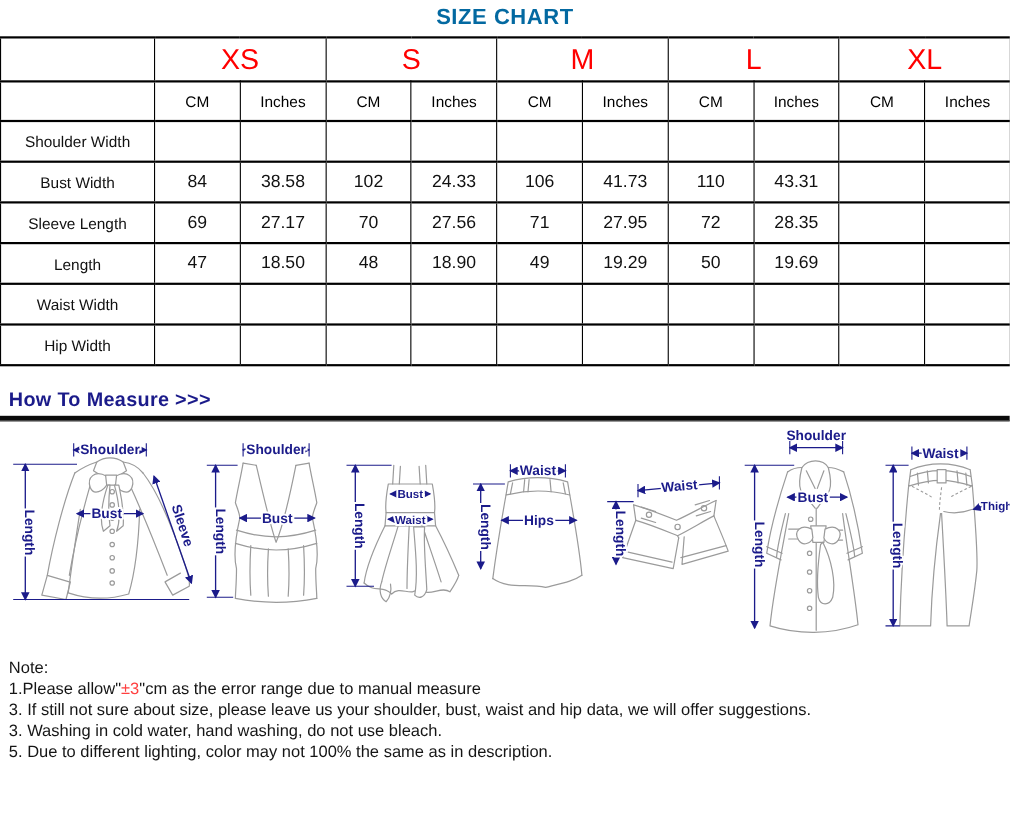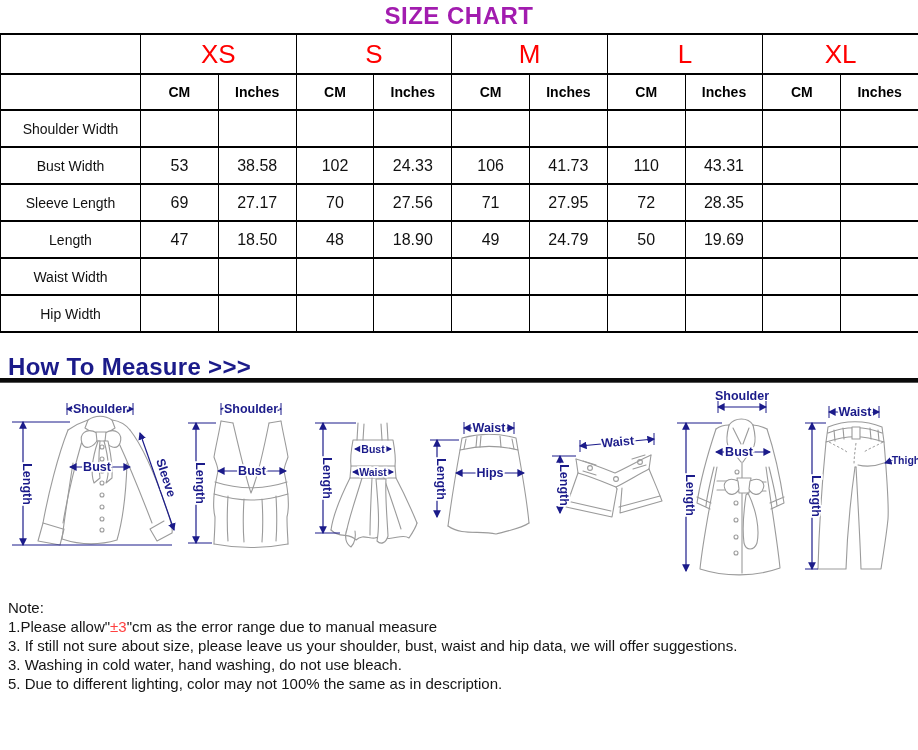--- a/index.html
+++ b/index.html
@@ -1,30 +1,30 @@
 <!DOCTYPE html>
 <html><head>
 <meta charset="utf-8">
 <style>
   html,body{margin:0;padding:0;background:#fff;width:918px;height:750px;overflow:hidden;
     font-family:"Liberation Sans",sans-serif;-webkit-font-smoothing:antialiased;}
   .title{margin-top:4px;height:24px;line-height:24px;text-align:center;
-    font-size:24px;font-weight:bold;color:#a21caf;letter-spacing:.5px;}
+    font-size:20px;font-weight:bold;color:#0369a1;letter-spacing:.5px;}
   table.size{border-collapse:collapse;table-layout:fixed;width:918px;margin-top:5px;}
   table.size td{border:1px solid #000;border-top-width:2px;border-bottom-width:2px;
     text-align:center;vertical-align:middle;overflow:hidden;background:#fff;}
   td.sh{background:#d8dce4;}
   tr.r-size{height:40px;}
   tr.r-size td.size{font-size:26px;font-weight:normal;color:#ff0000;}
   tr.r-unit{height:36px;}
-  tr.r-unit td{font-size:14px;font-weight:bold;color:#000;}
+  tr.r-unit td{font-size:14px;font-weight:normal;color:#000;}
   tr.r-data{height:37px;margin-left:16px;}
   td.rowlbl{font-size:14px;color:#111;}
   td.val{font-size:16px;color:#111;}
-  .htm-head{margin:20px 0 0 8px;height:22px;font-size:24px;font-weight:bold;
+  .htm-head{margin:20px 0 0 8px;height:22px;font-size:18px;font-weight:bold;
     color:#1b1b8a;letter-spacing:.3px;}
   .divider{margin-top:3px;height:4px;background:#0a0a0a;border-bottom:1px solid #555;}
   svg.fig{display:block;}
   .g{stroke:#9b9b9b;stroke-width:1.1;fill:none;stroke-linecap:round;stroke-linejoin:round;}
   .gf{stroke:#9b9b9b;stroke-width:1.1;fill:#fff;stroke-linejoin:round;}
   .gd{stroke:#9b9b9b;stroke-width:1;fill:none;stroke-dasharray:2.5 2;}
   .m{stroke:#1b1b8a;stroke-width:1.2;fill:none;}
   .tick{stroke:#1b1b8a;stroke-width:1;}
   .lab{font-family:"Liberation Sans",sans-serif;font-size:12.5px;font-weight:bold;
     fill:#1b1b8a;paint-order:stroke;stroke:#ffffff;stroke-width:3.5px;text-anchor:middle;}
@@ -81,21 +81,21 @@
     <td class="val"></td>
     <td class="val sh"></td>
     <td class="val sh"></td>
     <td class="val"></td>
     <td class="val"></td>
     <td class="val sh"></td>
     <td class="val sh"></td>
   </tr>
   <tr class="r-data">
     <td class="rowlbl">Bust Width</td>
-    <td class="val sh">53</td>
+    <td class="val sh">84</td>
     <td class="val sh">38.58</td>
     <td class="val">102</td>
     <td class="val">24.33</td>
     <td class="val sh">106</td>
     <td class="val sh">41.73</td>
     <td class="val">110</td>
     <td class="val">43.31</td>
     <td class="val sh"></td>
     <td class="val sh"></td>
   </tr>
@@ -112,21 +112,21 @@
     <td class="val sh"></td>
     <td class="val sh"></td>
   </tr>
   <tr class="r-data">
     <td class="rowlbl">Length</td>
     <td class="val sh">47</td>
     <td class="val sh">18.50</td>
     <td class="val">48</td>
     <td class="val">18.90</td>
     <td class="val sh">49</td>
-    <td class="val sh">24.79</td>
+    <td class="val sh">19.29</td>
     <td class="val">50</td>
     <td class="val">19.69</td>
     <td class="val sh"></td>
     <td class="val sh"></td>
   </tr>
   <tr class="r-data">
     <td class="rowlbl">Waist Width</td>
     <td class="val sh"></td>
     <td class="val sh"></td>
     <td class="val"></td>

